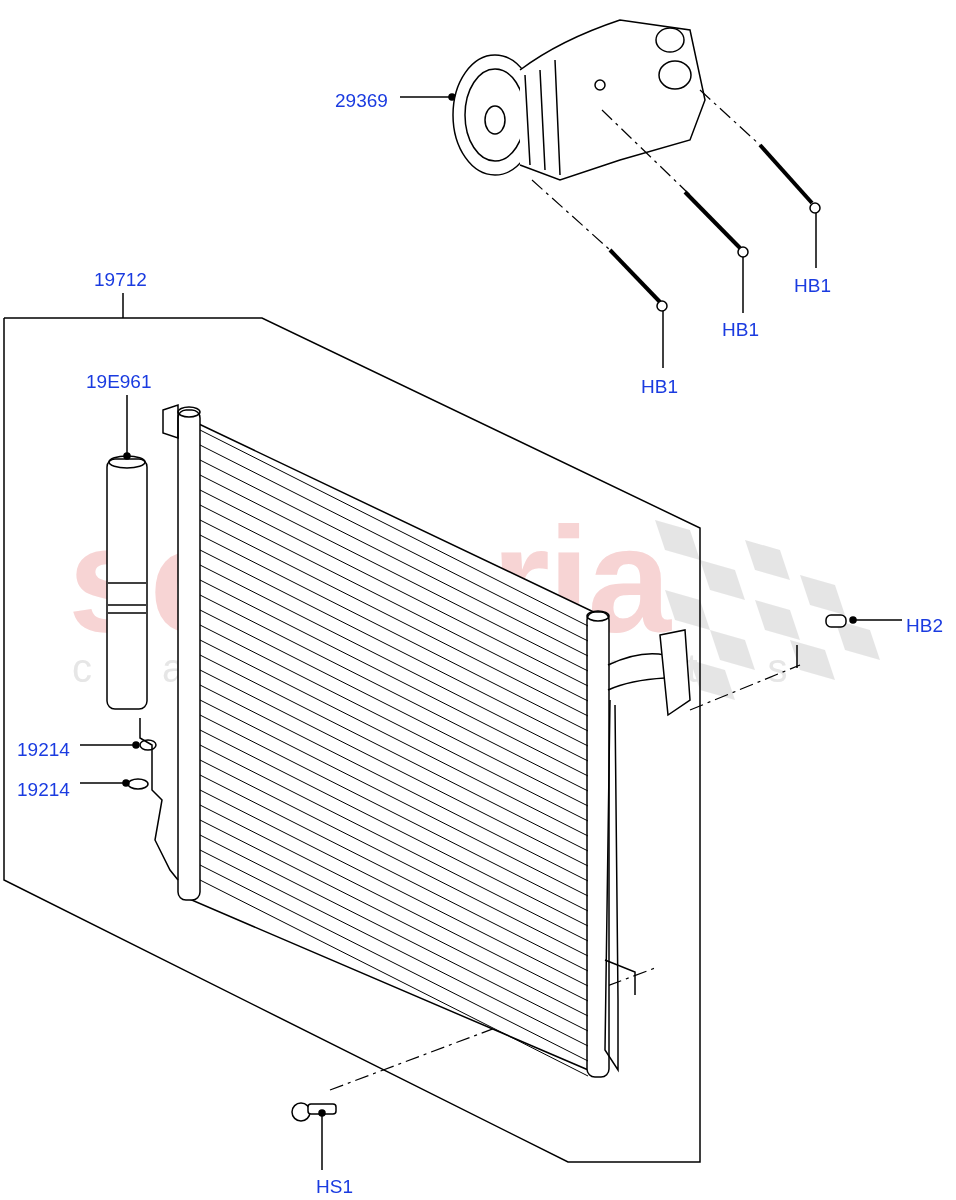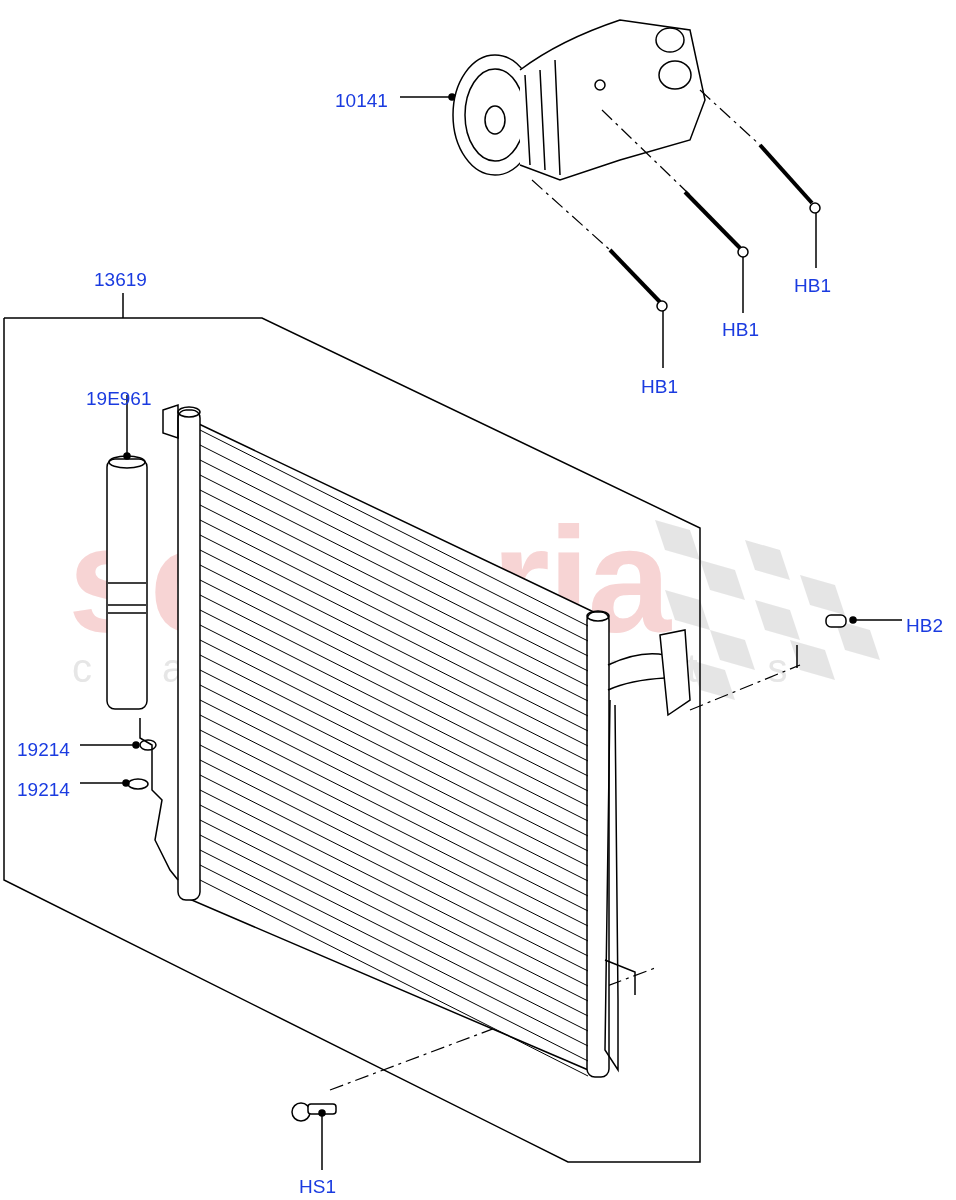--- a/index.html
+++ b/index.html
@@ -113,23 +113,23 @@
     </g>
 
     <g>
       <circle cx="301" cy="1112" r="9" fill="#fff"></circle>
       <rect x="308" y="1104" width="28" height="10" rx="3" fill="#fff"></rect>
       <line x1="322" y1="1112" x2="322" y2="1170"></line>
       <circle cx="322" cy="1113" r="3" fill="#000"></circle>
     </g>
   </svg>
 
-  <div class="callout" style="left:335px;top:91px">10141</div>
-  <div class="callout" style="left:94px;top:270px">13619</div>
-  <div class="callout" style="left:86px;top:389px">19E961</div>
+  <div class="callout" style="left:335px;top:91px">29369</div>
+  <div class="callout" style="left:94px;top:270px">19712</div>
+  <div class="callout" style="left:86px;top:372px">19E961</div>
   <div class="callout" style="left:17px;top:740px">19214</div>
   <div class="callout" style="left:17px;top:780px">19214</div>
   <div class="callout" style="left:641px;top:377px">HB1</div>
   <div class="callout" style="left:722px;top:320px">HB1</div>
   <div class="callout" style="left:794px;top:276px">HB1</div>
   <div class="callout" style="left:906px;top:616px">HB2</div>
-  <div class="callout" style="left:299px;top:1177px">HS1</div>
+  <div class="callout" style="left:316px;top:1177px">HS1</div>
 </div>
 
 </body></html>

